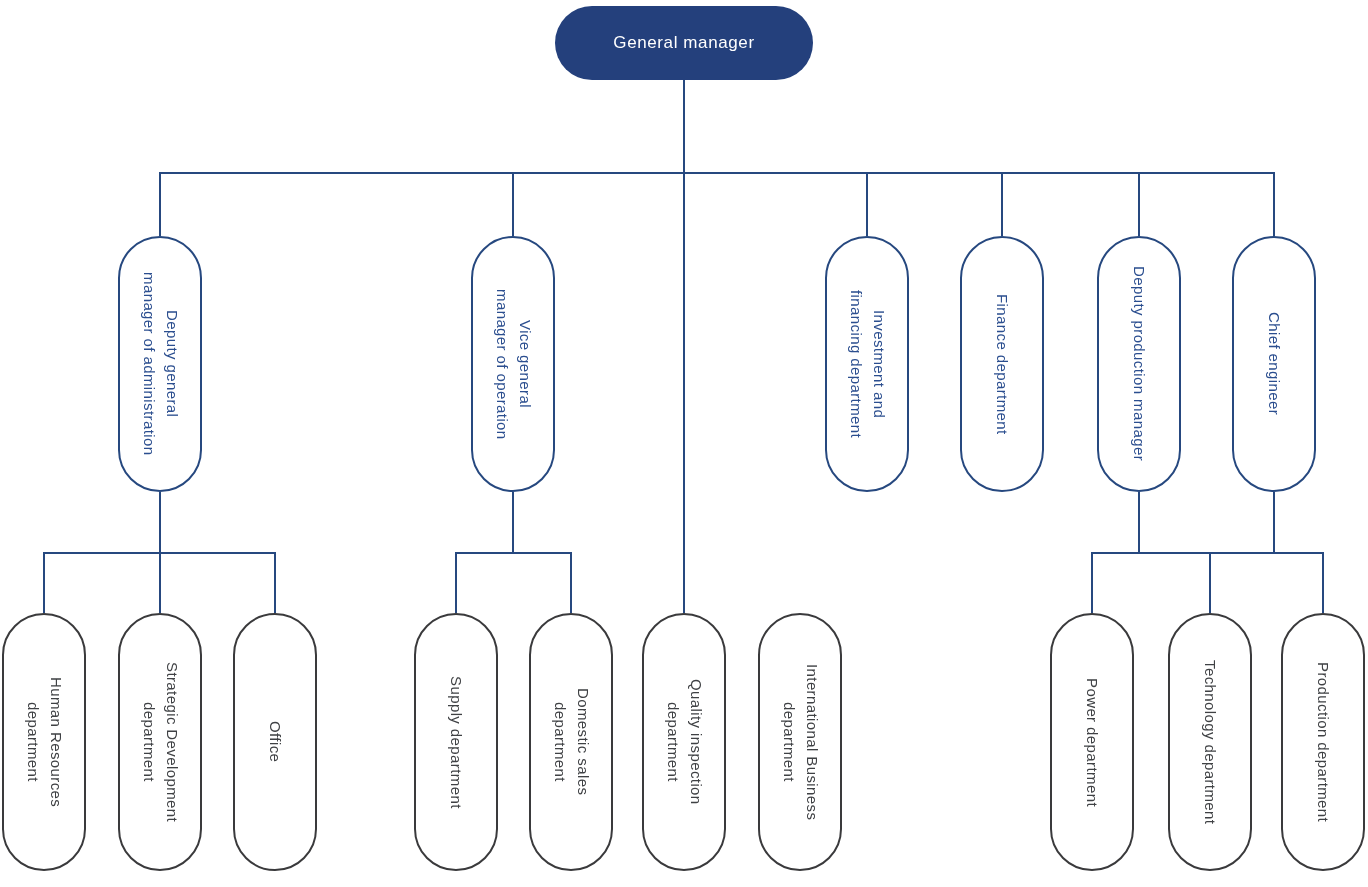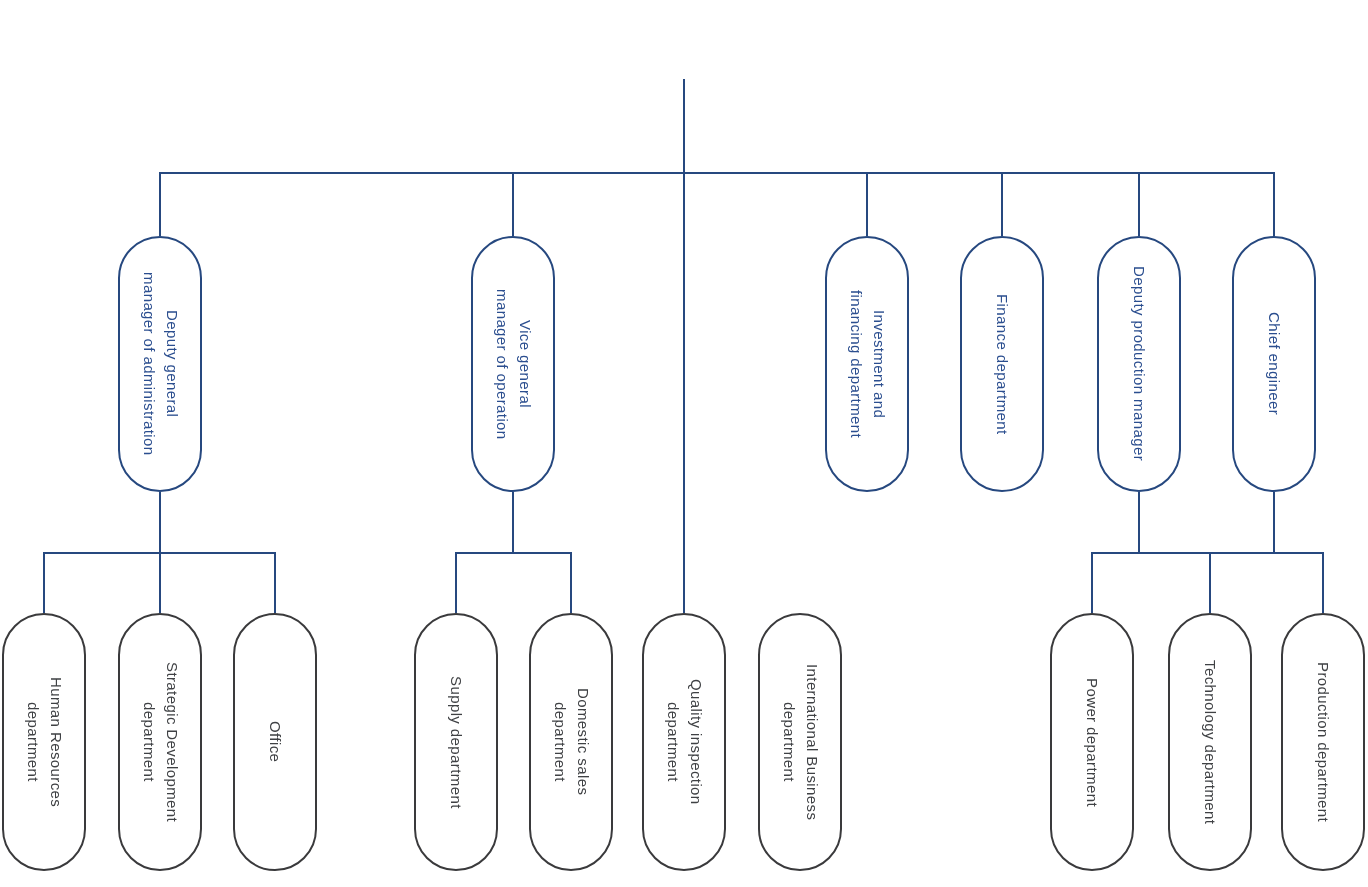--- a/index.html
+++ b/index.html
@@ -75,20 +75,23 @@
   <div class="line" style="left:455px; top:554px; width:2px; height:59px;"></div>
   <div class="line" style="left:570px; top:554px; width:2px; height:59px;"></div>
 
   <div class="line" style="left:1138px; top:492px; width:2px; height:62px;"></div>
   <div class="line" style="left:1273px; top:492px; width:2px; height:62px;"></div>
   <div class="line" style="left:1091px; top:552px; width:233px; height:2px;"></div>
   <div class="line" style="left:1091px; top:554px; width:2px; height:59px;"></div>
   <div class="line" style="left:1209px; top:554px; width:2px; height:59px;"></div>
   <div class="line" style="left:1322px; top:554px; width:2px; height:59px;"></div>
 
+  <div class="root-node">
+    <span>General manager</span>
+  </div>
 
   <div class="pill branch" style="left:118px;">
     <span class="vtext">Deputy general
 manager of administration</span>
   </div>
   <div class="pill branch" style="left:471px;">
     <span class="vtext">Vice general
 manager of operation</span>
   </div>
   <div class="pill branch" style="left:825px;">

